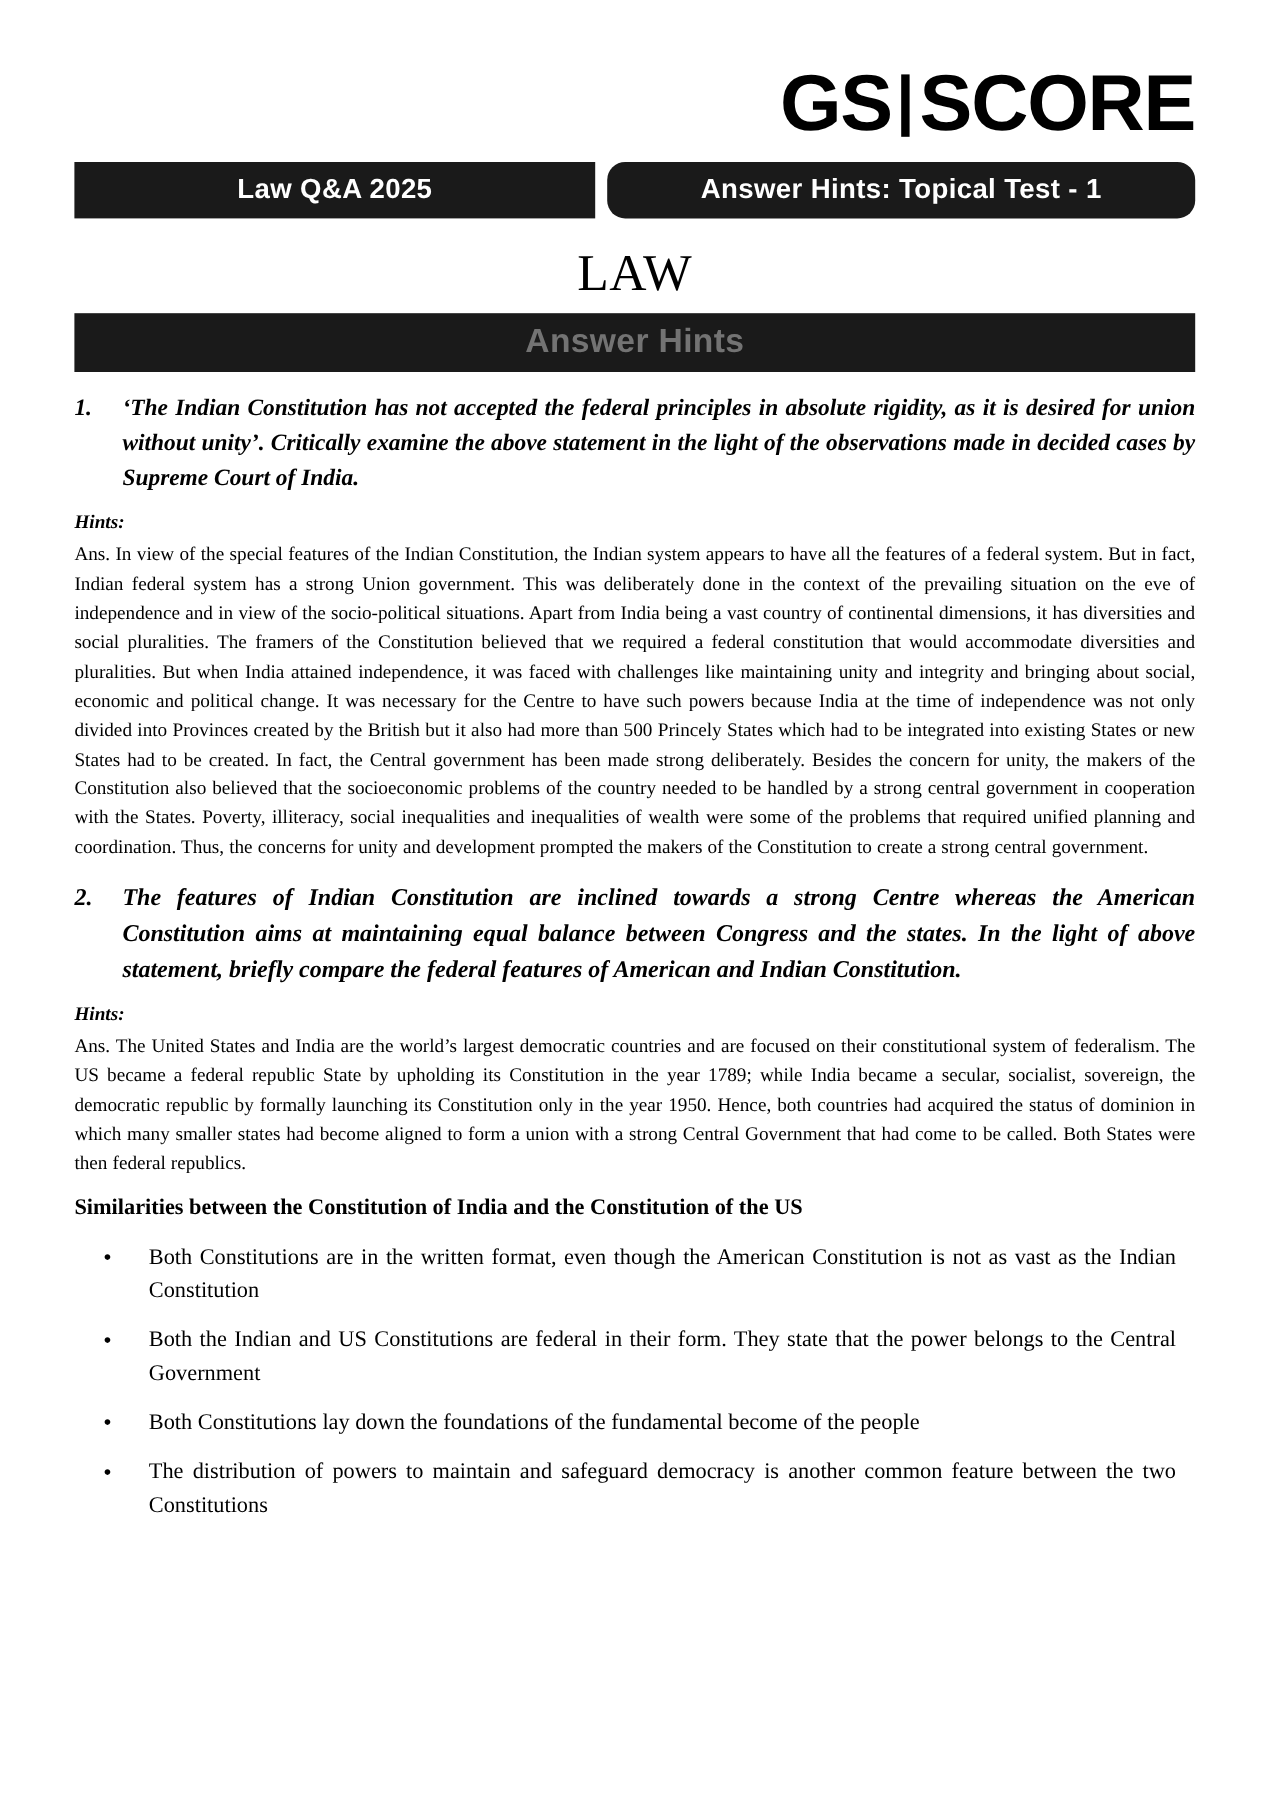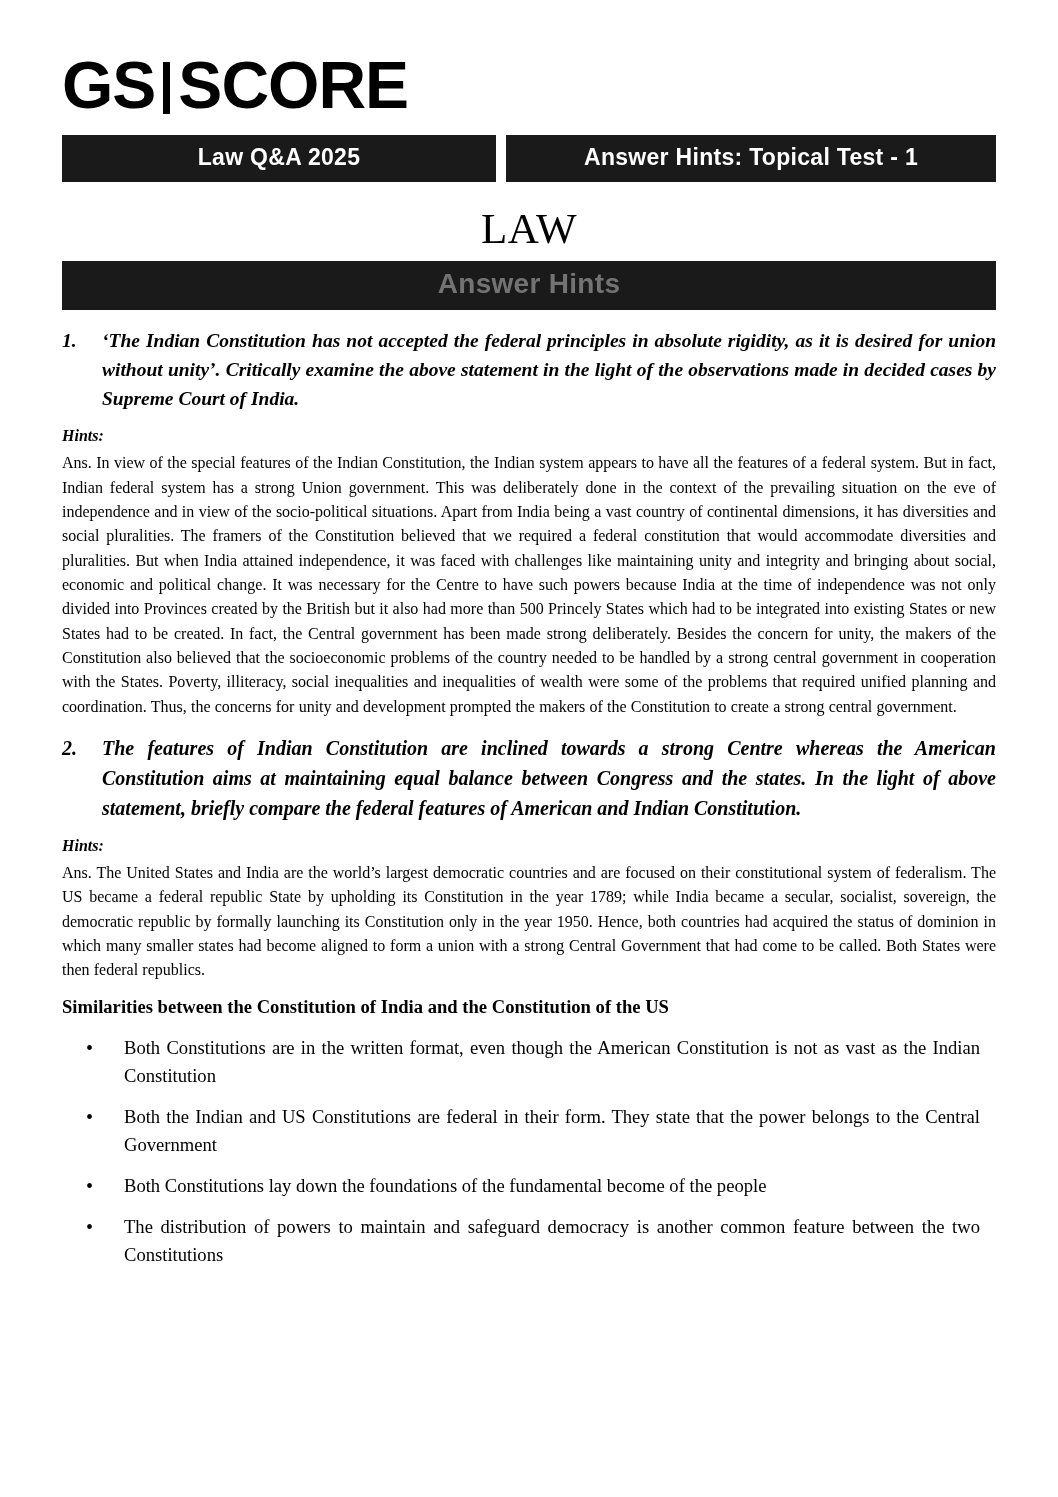--- a/index.html
+++ b/index.html
@@ -28,21 +28,21 @@
     text-align: center;
     margin-top: 14px;
   }
   .logo-line {
     font-family: "Liberation Sans", sans-serif;
     font-weight: bold;
     font-size: 66px;
     letter-spacing: -1px;
     line-height: 0.95;
     display: flex;
-    justify-content: flex-start;
+    justify-content: flex-end;
     align-items: center;
     gap: 0;
   }
   .logo-gs, .logo-score {
     display: inline-block;
   }
   .logo-bar {
     display: inline-block;
     width: 7px;
     height: 52px;
@@ -72,21 +72,21 @@
     background: #1a1a1a;
     color: #ffffff;
     font-family: "Liberation Sans", sans-serif;
     font-weight: bold;
     text-align: center;
     font-size: 23px;
     padding: 9px 0 11px 0;
     letter-spacing: 0.3px;
   }
   .bar-left { width: 434px; }
-  .bar-right { flex: 1; }
+  .bar-right { flex: 1; border-radius: 15px; }
 
   .subject {
     text-align: center;
     font-family: "Liberation Serif", serif;
     font-size: 43px;
     margin-top: 22px;
     margin-bottom: 8px;
     letter-spacing: 0.5px;
   }
   .answer-hints-bar {

